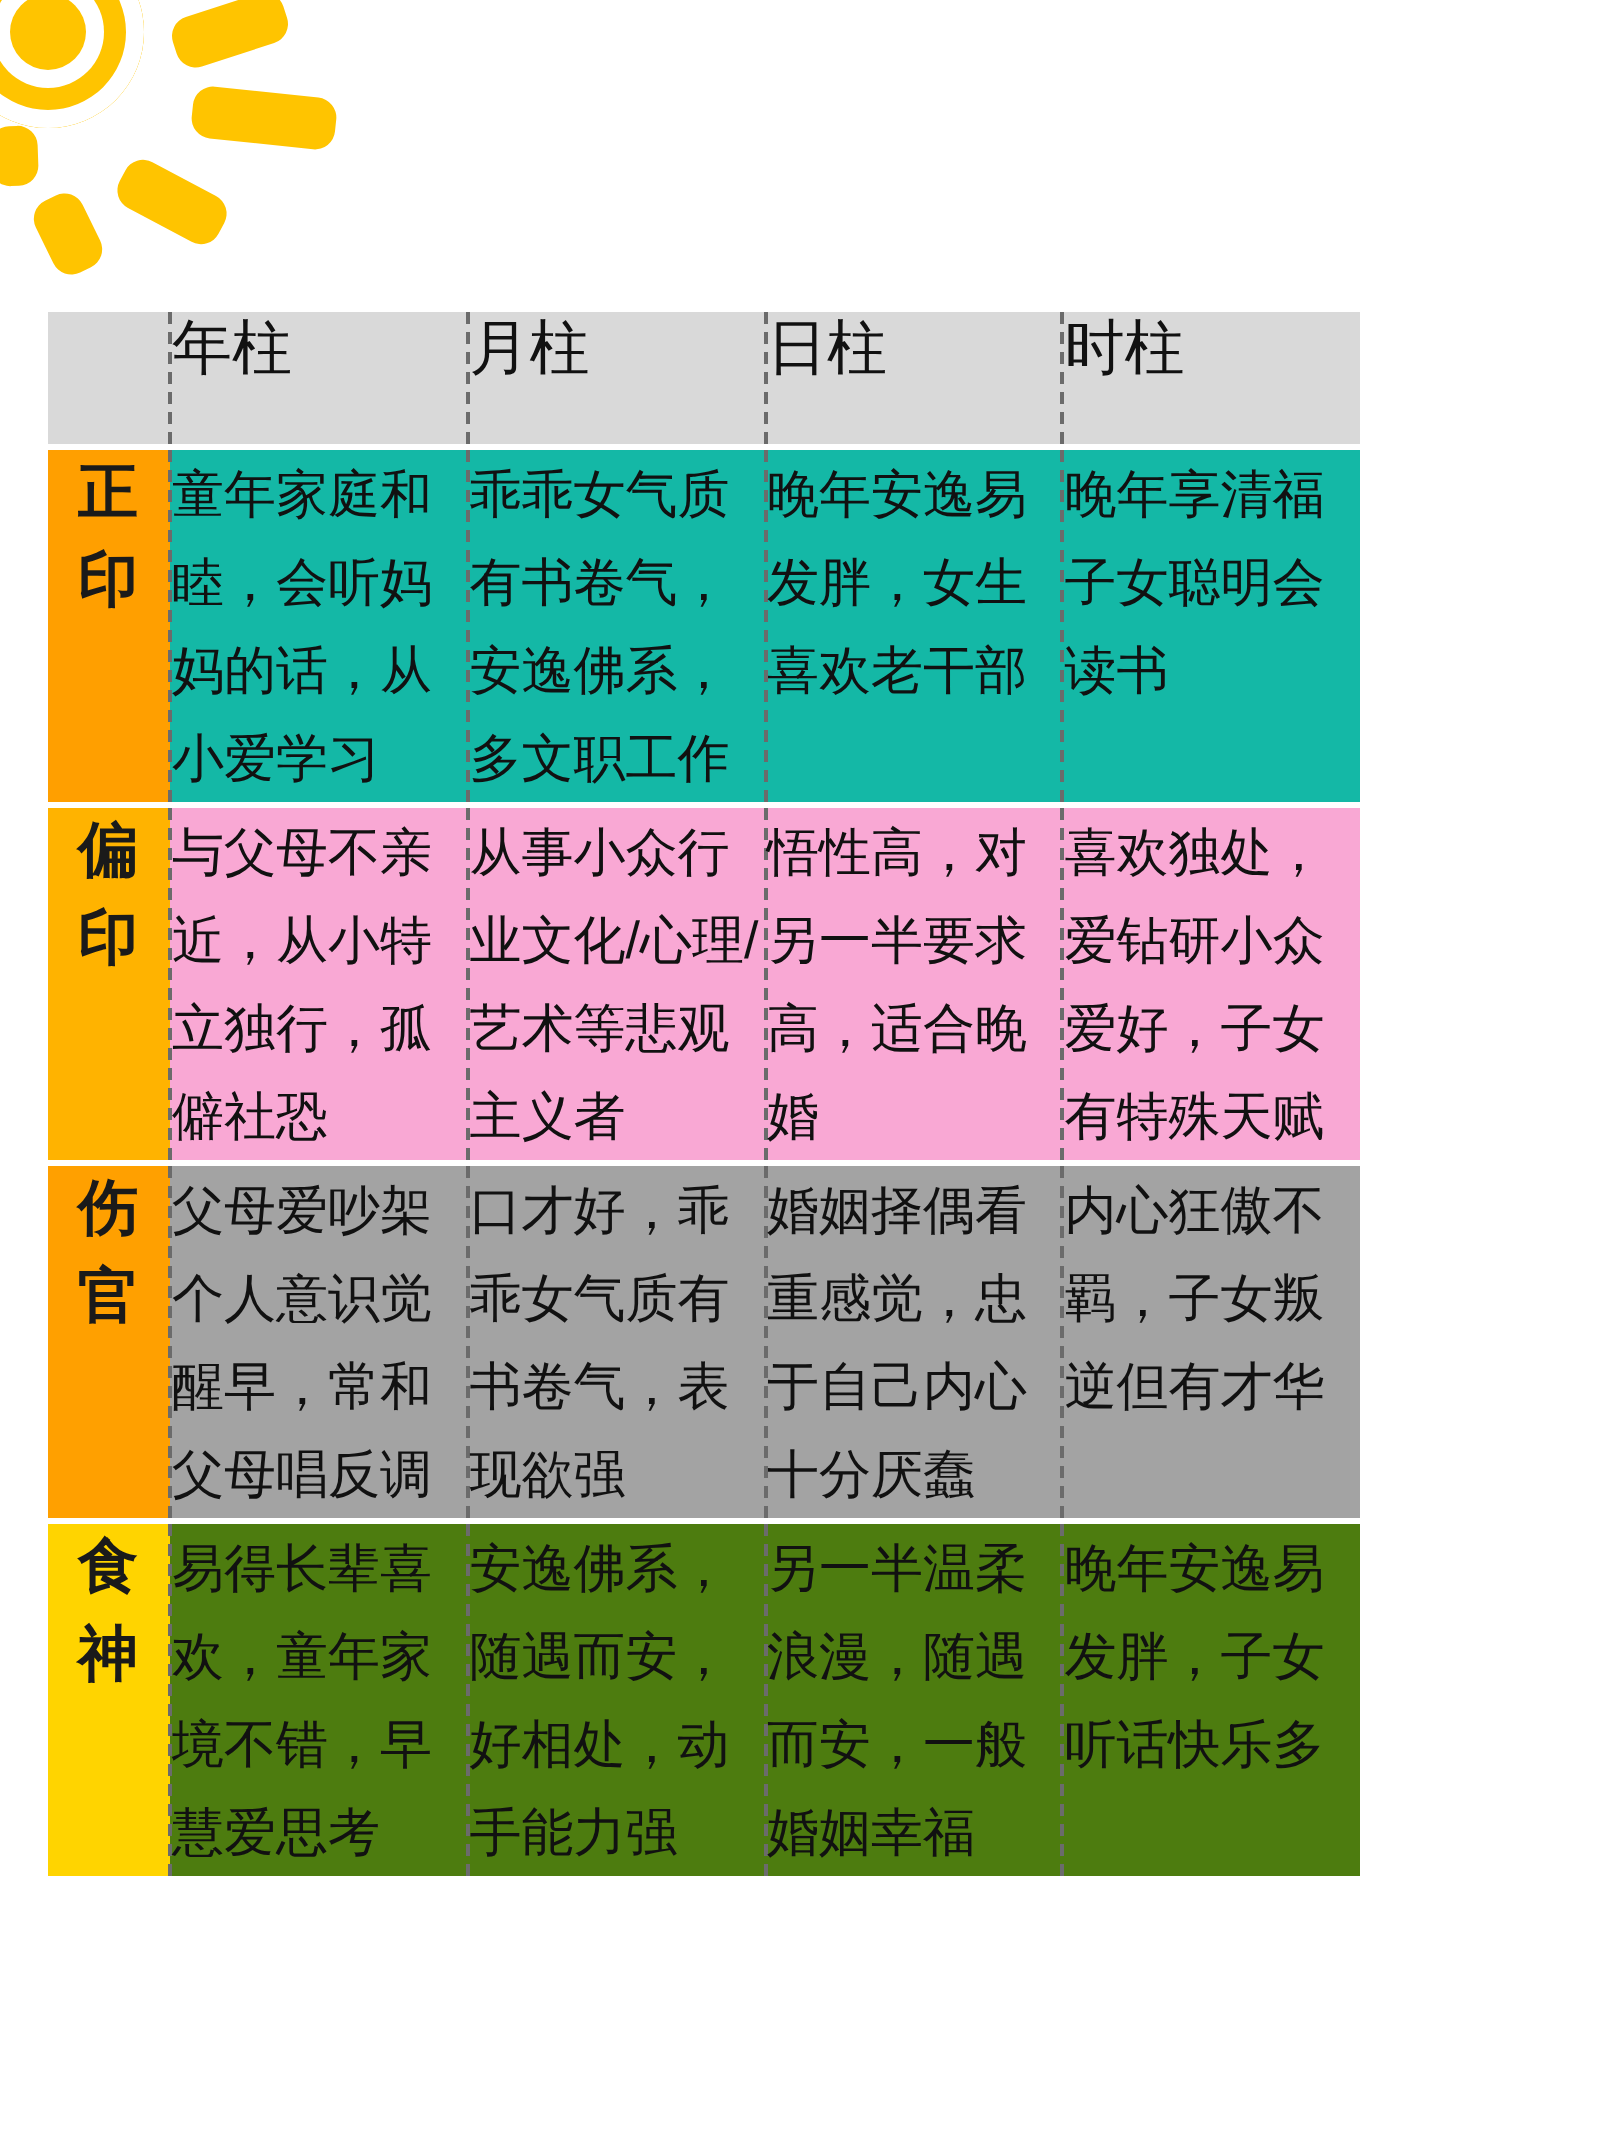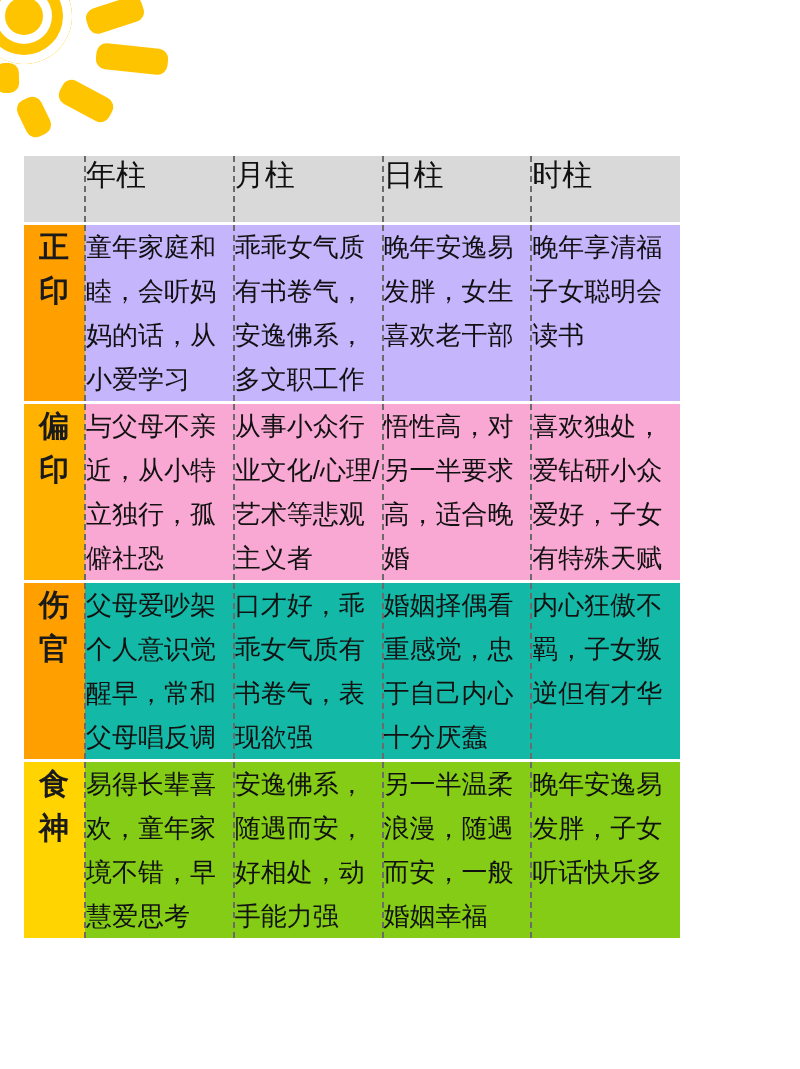--- a/index.html
+++ b/index.html
@@ -115,30 +115,30 @@
     padding: 10px 10px 14px 14px;
     border-left: 2px dashed #6b6b6b;
   }
 
   .row-sep td {
     border-top: 3px solid #ffffff;
   }
 
   
   .label-a { background: #ff9f00; }
-  .cell-a  { background: #c4b5fd; margin-left: 40px; }
+  .cell-a  { background: #14b8a6; margin-left: 40px; }
 
   .label-b { background: #ffb300; }
   .cell-b  { background: #f9a8d4; }
 
   .label-c { background: #ffa000; }
-  .cell-c  { background: #14b8a6; }
+  .cell-c  { background: #a3a3a3; }
 
   .label-d { background: #ffd400; }
-  .cell-d  { background: #84cc16; }
+  .cell-d  { background: #4d7c0f; }
 </style>
 </head>
 <body>
 
 <div class="sun-wrap">
   <div class="ray r1"></div>
   <div class="ray r2"></div>
   <div class="ray r3"></div>
   <div class="ray r4"></div>
   <div class="ray r5"></div>

